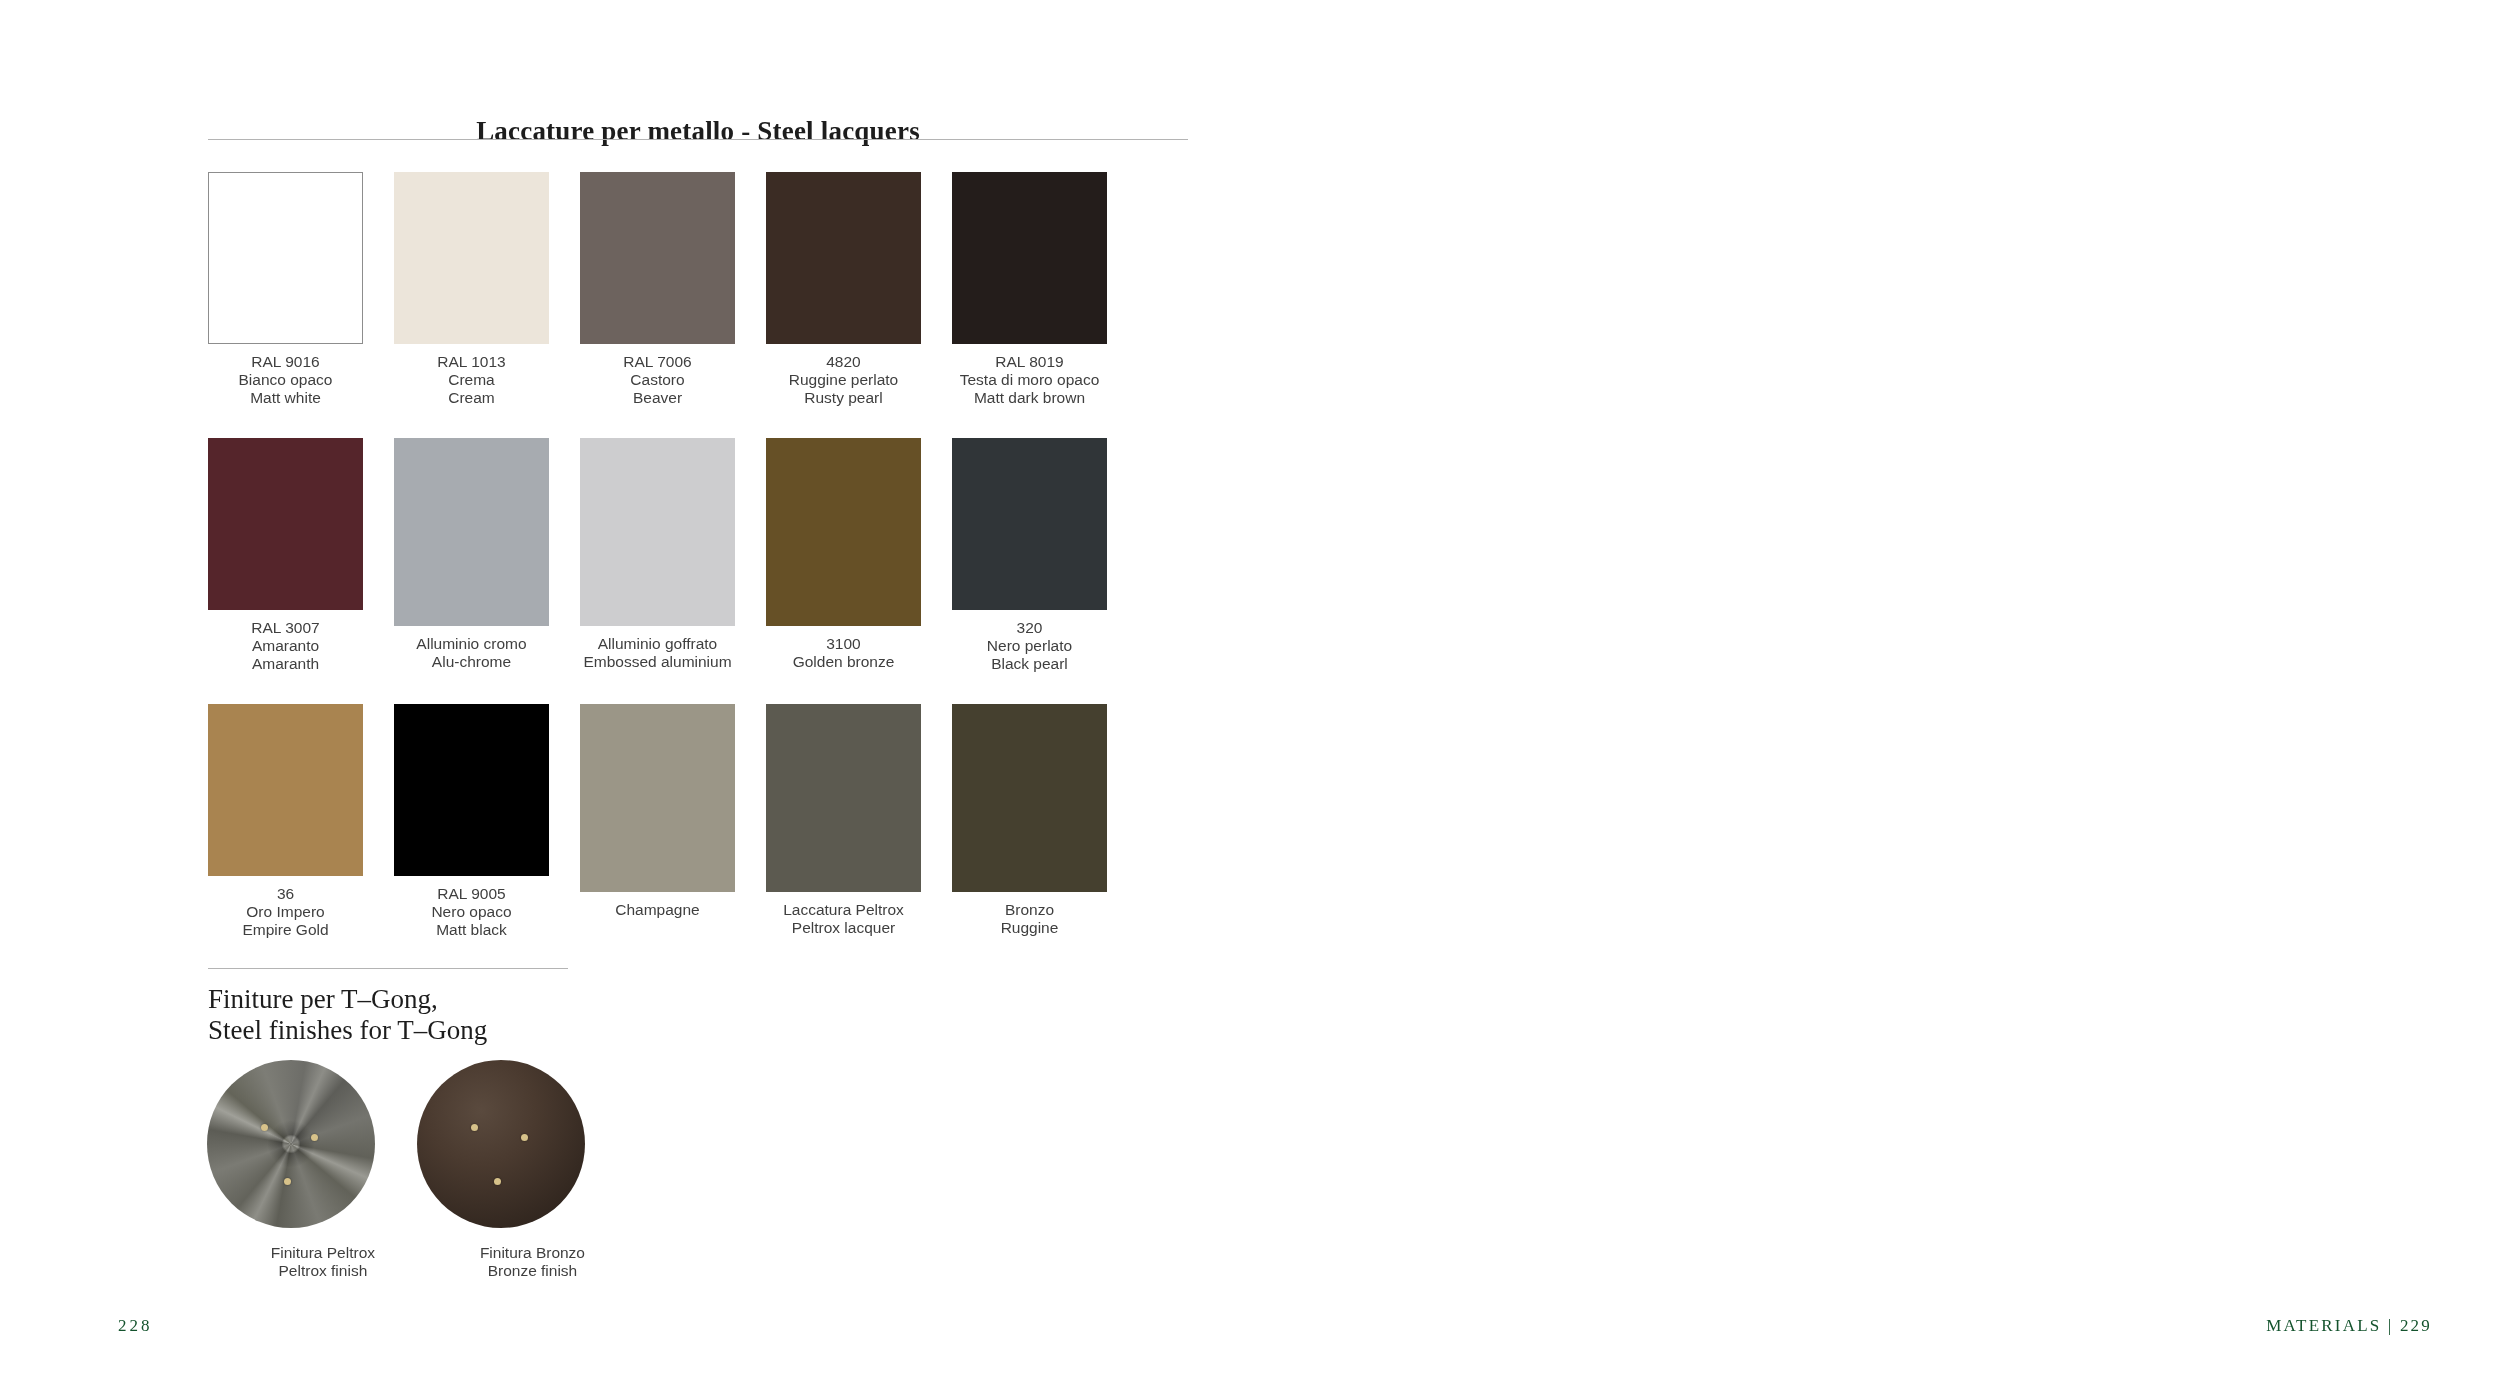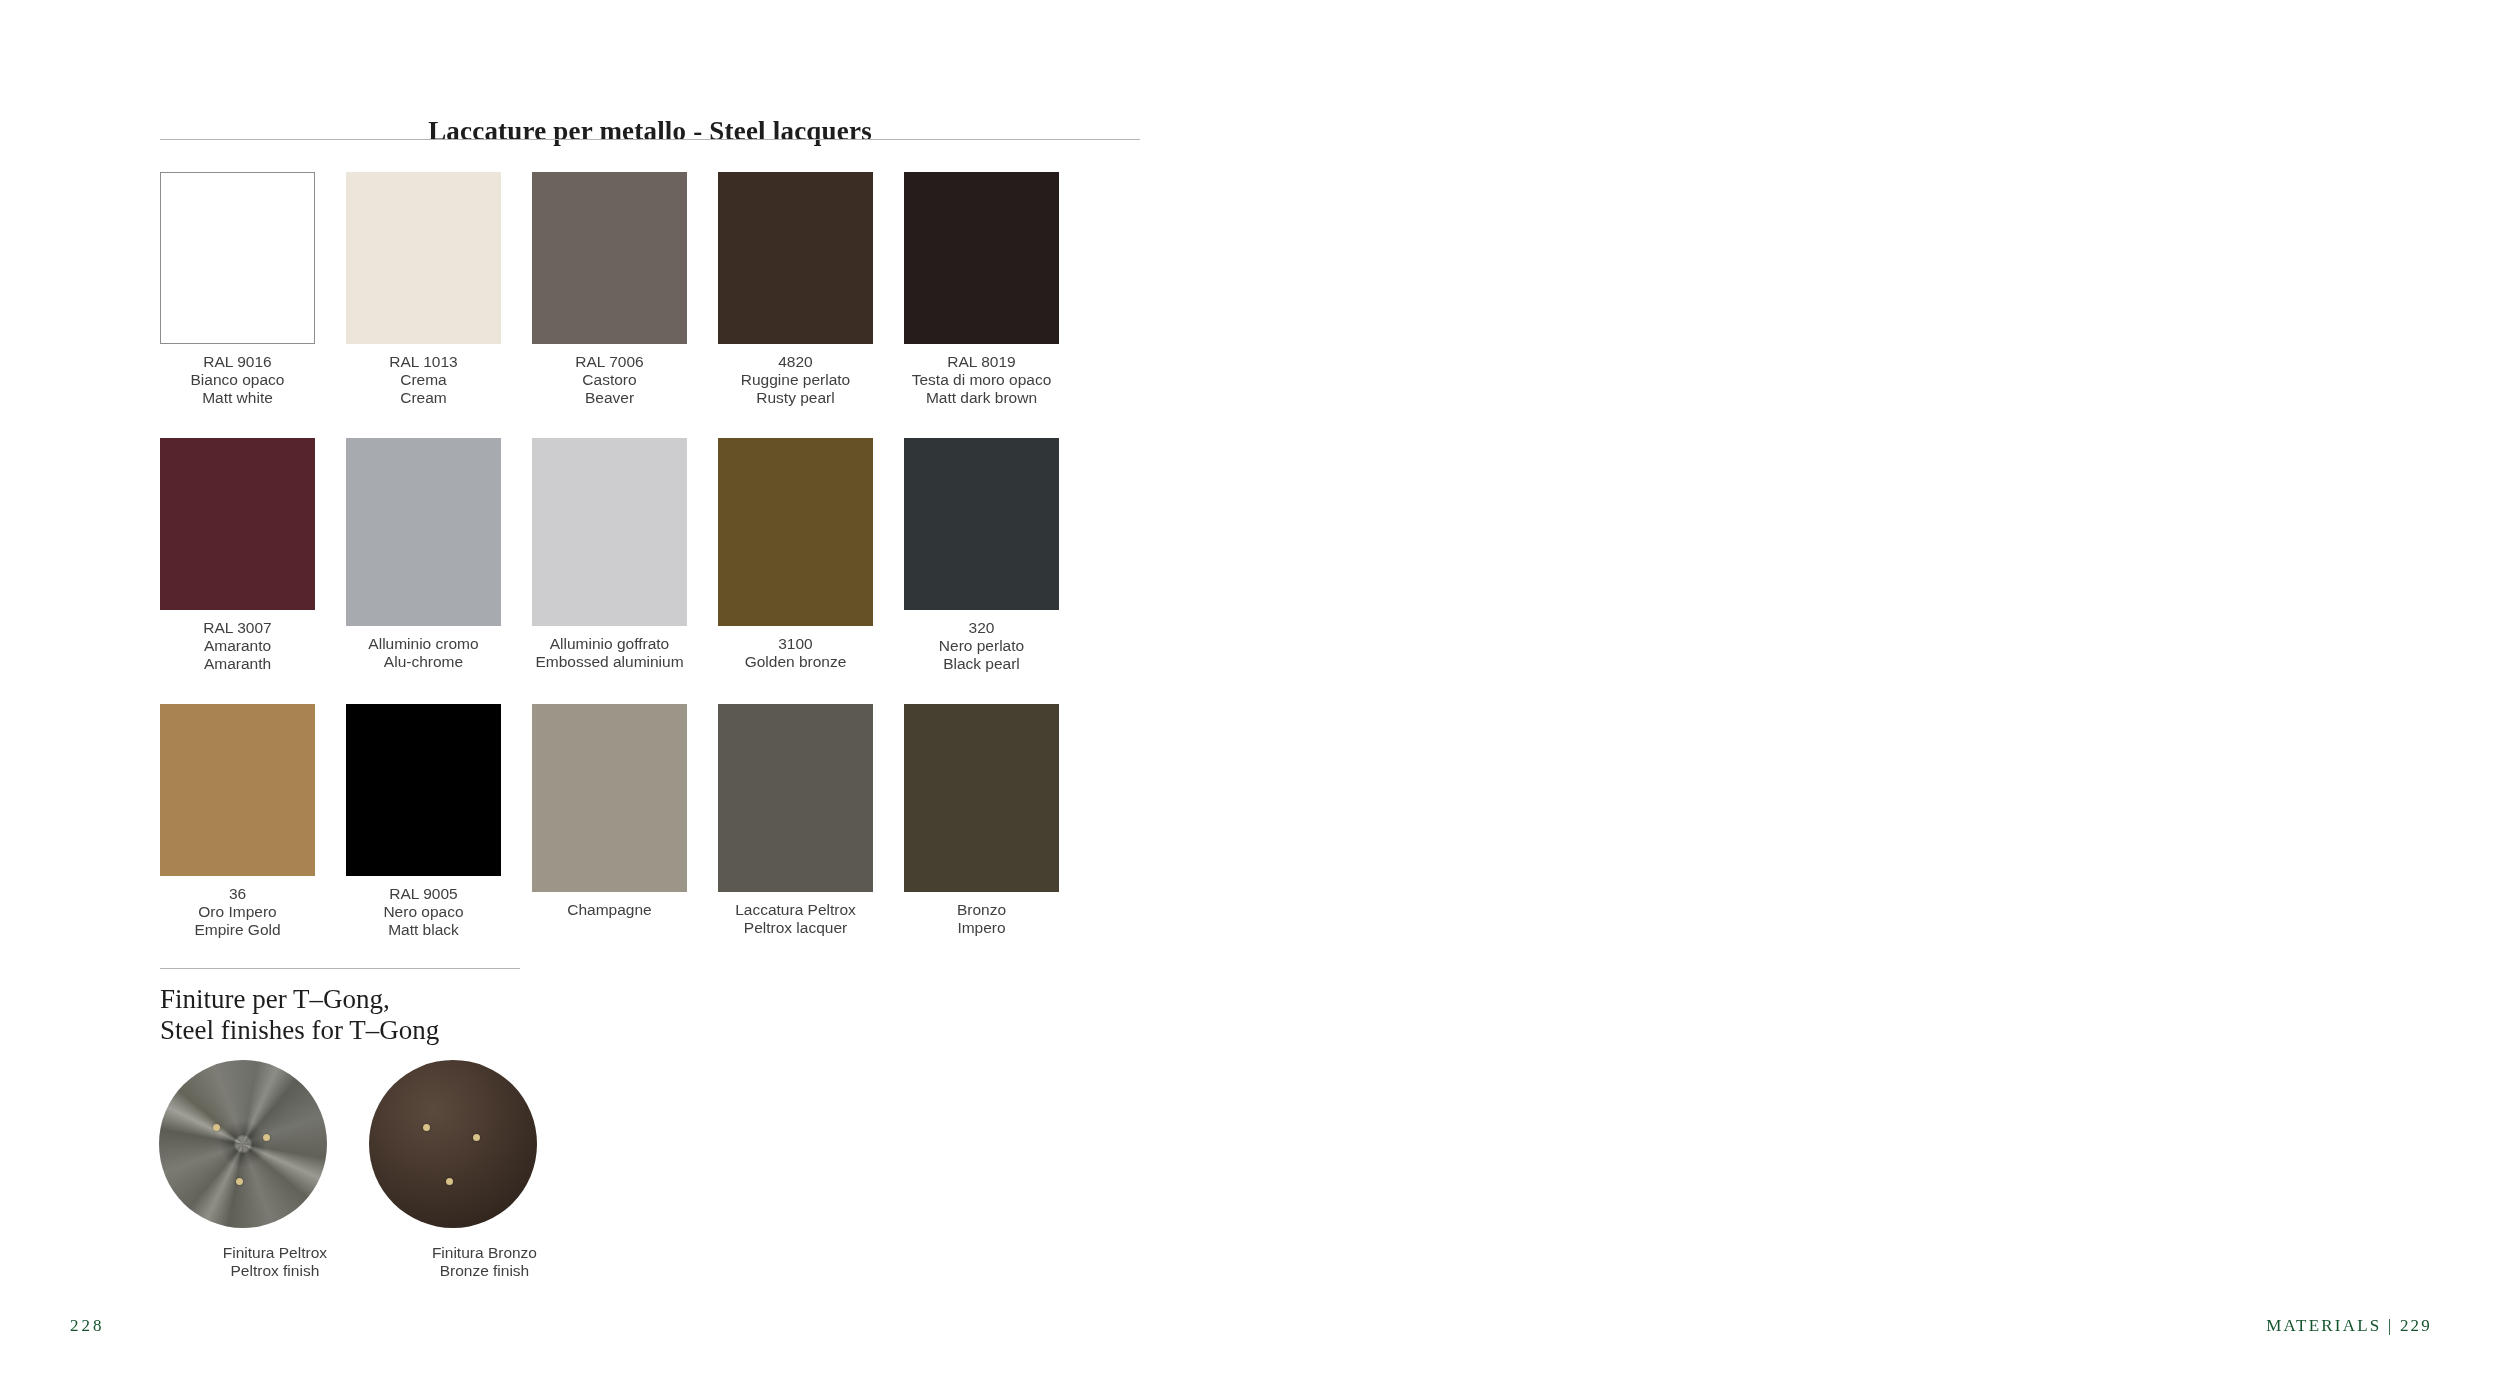--- a/index.html
+++ b/index.html
@@ -4,21 +4,21 @@
 <style>
   html,body{margin:0;padding:0;}
   body{
     width:2500px;height:1378px;
     background:#ffffff;
     font-family:"Liberation Sans", sans-serif;
     color:#3c3c3c;
     overflow:hidden;
     position:relative;
   }
-  .spread{position:absolute;inset:0;display:flex;}
+  .spread{position:absolute;inset:0;display:flex;padding-left:48px;}
   .page{position:relative;width:1250px;height:1378px;box-sizing:border-box;}
 
   
   .section-title{
     font-family:"Liberation Serif", serif;
     font-size:27px;
     color:#1d1d1d;
     text-align:center;
     letter-spacing:.2px;
     white-space:nowrap;
@@ -205,21 +205,21 @@
           <div class="swatch" style="background: rgb(92, 90, 80);"></div>
           <div class="caption">
             <span class="code">Laccatura Peltrox</span>
             <span class="it">Peltrox lacquer</span>
           </div>
         </div>
         <div class="cell">
           <div class="swatch" style="background: rgb(69, 64, 47);"></div>
           <div class="caption">
             <span class="code">Bronzo</span>
-            <span class="it">Impero</span>
+            <span class="it">Ruggine</span>
           </div>
         </div>
       </div>
 
     <div class="rule" id="tgong-rule"></div>
     <div id="tgong-title">
       <span>Finiture per T–Gong,</span><br>
       <span>Steel finishes for T–Gong</span>
     </div>
 

